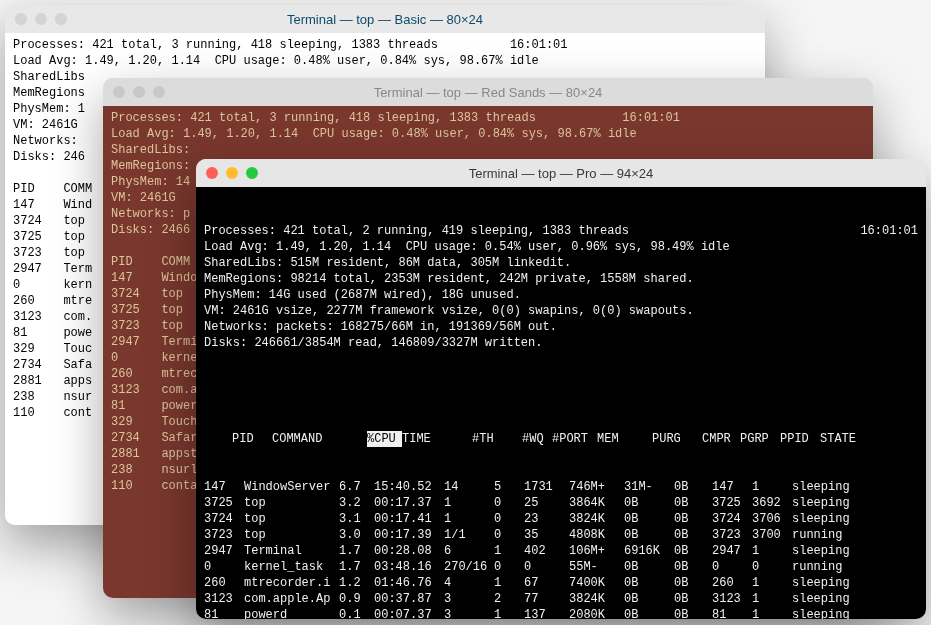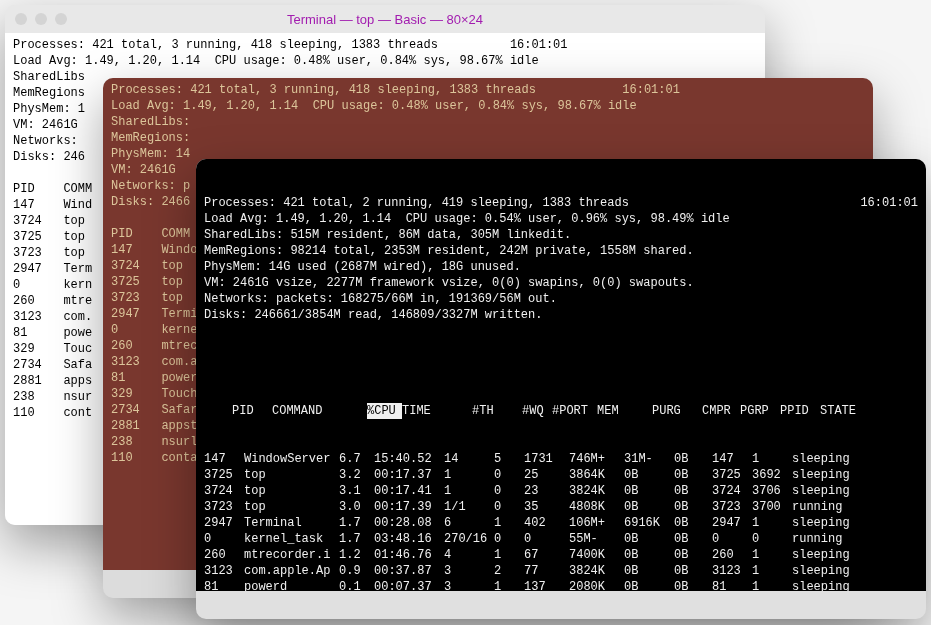--- a/index.html
+++ b/index.html
@@ -46,21 +46,21 @@
     font-family: "Menlo", "Andale Mono", "Courier New", monospace;
     font-size: 12px;
     line-height: 16px;
     white-space: pre;
     padding: 4px 8px;
     overflow: hidden;
   }
 
   
   .w1 { left: 5px; top: 5px; width: 760px; height: 520px; background: #e8e8e8; }
-  .w1 .titlebar { background: #e8e8e8; color: #a21caf; }
+  .w1 .titlebar { background: #e8e8e8; color: #0c4a6e; }
   .w1 .dot { background: #d4d4d4; }
   .w1 .term { background: #fff; color: #000; height: calc(100% - 28px); }
 
   
   .w2 { left: 103px; top: 78px; width: 770px; height: 520px; background: #dcdcdc; }
   .w2 .titlebar { background: #dcdcdc; color: #888; }
   .w2 .dot { background: #c8c8c8; }
   .w2 .term { background: #79372e; color: #dcc59a; height: calc(100% - 28px); }
 
   
@@ -108,20 +108,28 @@
 3123   com.
 81     powe
 329    Touc
 2734   Safa
 2881   apps
 238    nsur
 110    cont</div>
 </div>
 
 <div class="window w2">
+  <div class="titlebar">
+    <div class="traffic">
+      <div class="dot"></div>
+      <div class="dot"></div>
+      <div class="dot"></div>
+    </div>
+    <div class="title-text">Terminal — top — Red Sands — 80×24</div>
+  </div>
   <div class="term" id="term-red">Processes: 421 total, 3 running, 418 sleeping, 1383 threads            16:01:01
 Load Avg: 1.49, 1.20, 1.14  CPU usage: 0.48% user, 0.84% sys, 98.67% idle
 SharedLibs:
 MemRegions:
 PhysMem: 14
 VM: 2461G
 Networks: p
 Disks: 2466
 
 PID    COMM
@@ -135,19 +143,27 @@
 3123   com.a
 81     power
 329    Touch
 2734   Safar
 2881   appst
 238    nsurl
 110    conta</div>
 </div>
 
 <div class="window w3">
+  <div class="titlebar">
+    <div class="traffic">
+      <div class="dot r"></div>
+      <div class="dot y"></div>
+      <div class="dot g"></div>
+    </div>
+    <div class="title-text">Terminal — top — Pro — 94×24</div>
+  </div>
   <div class="term" id="term-pro">
     <div id="pro-header"><div style="display: flex;"><span style="flex: 1 1 0%;">Processes: 421 total, 2 running, 419 sleeping, 1383 threads</span><span>16:01:01</span></div><div>Load Avg: 1.49, 1.20, 1.14  CPU usage: 0.54% user, 0.96% sys, 98.49% idle</div><div>SharedLibs: 515M resident, 86M data, 305M linkedit.</div><div>MemRegions: 98214 total, 2353M resident, 242M private, 1558M shared.</div><div>PhysMem: 14G used (2687M wired), 18G unused.</div><div>VM: 2461G vsize, 2277M framework vsize, 0(0) swapins, 0(0) swapouts.</div><div>Networks: packets: 168275/66M in, 191369/56M out.</div><div>Disks: 246661/3854M read, 146809/3327M written.</div></div>
     <div style="height:16px"></div>
     <div id="pro-cols" class="hdr-row"><span class="c" style="width: 40px;">PID</span><span class="c" style="width: 95px;">COMMAND</span><span class="c inv" style="width: 35px;">%CPU</span><span class="c" style="width: 70px;">TIME</span><span class="c" style="width: 50px;">#TH</span><span class="c" style="width: 30px;">#WQ</span><span class="c" style="width: 45px;">#PORT</span><span class="c" style="width: 55px;">MEM</span><span class="c" style="width: 50px;">PURG</span><span class="c" style="width: 38px;">CMPR</span><span class="c" style="width: 40px;">PGRP</span><span class="c" style="width: 40px;">PPID</span><span class="c" style="width: 70px;">STATE</span></div>
     <div id="pro-rows"><div class="row"><span class="c" style="width: 40px;">147</span><span class="c" style="width: 95px;">WindowServer</span><span class="c" style="width: 35px;">6.7</span><span class="c" style="width: 70px;">15:40.52</span><span class="c" style="width: 50px;">14</span><span class="c" style="width: 30px;">5</span><span class="c" style="width: 45px;">1731</span><span class="c" style="width: 55px;">746M+</span><span class="c" style="width: 50px;">31M-</span><span class="c" style="width: 38px;">0B</span><span class="c" style="width: 40px;">147</span><span class="c" style="width: 40px;">1</span><span class="c" style="width: 70px;">sleeping</span></div><div class="row"><span class="c" style="width: 40px;">3725</span><span class="c" style="width: 95px;">top</span><span class="c" style="width: 35px;">3.2</span><span class="c" style="width: 70px;">00:17.37</span><span class="c" style="width: 50px;">1</span><span class="c" style="width: 30px;">0</span><span class="c" style="width: 45px;">25</span><span class="c" style="width: 55px;">3864K</span><span class="c" style="width: 50px;">0B</span><span class="c" style="width: 38px;">0B</span><span class="c" style="width: 40px;">3725</span><span class="c" style="width: 40px;">3692</span><span class="c" style="width: 70px;">sleeping</span></div><div class="row"><span class="c" style="width: 40px;">3724</span><span class="c" style="width: 95px;">top</span><span class="c" style="width: 35px;">3.1</span><span class="c" style="width: 70px;">00:17.41</span><span class="c" style="width: 50px;">1</span><span class="c" style="width: 30px;">0</span><span class="c" style="width: 45px;">23</span><span class="c" style="width: 55px;">3824K</span><span class="c" style="width: 50px;">0B</span><span class="c" style="width: 38px;">0B</span><span class="c" style="width: 40px;">3724</span><span class="c" style="width: 40px;">3706</span><span class="c" style="width: 70px;">sleeping</span></div><div class="row"><span class="c" style="width: 40px;">3723</span><span class="c" style="width: 95px;">top</span><span class="c" style="width: 35px;">3.0</span><span class="c" style="width: 70px;">00:17.39</span><span class="c" style="width: 50px;">1/1</span><span class="c" style="width: 30px;">0</span><span class="c" style="width: 45px;">35</span><span class="c" style="width: 55px;">4808K</span><span class="c" style="width: 50px;">0B</span><span class="c" style="width: 38px;">0B</span><span class="c" style="width: 40px;">3723</span><span class="c" style="width: 40px;">3700</span><span class="c" style="width: 70px;">running</span></div><div class="row"><span class="c" style="width: 40px;">2947</span><span class="c" style="width: 95px;">Terminal</span><span class="c" style="width: 35px;">1.7</span><span class="c" style="width: 70px;">00:28.08</span><span class="c" style="width: 50px;">6</span><span class="c" style="width: 30px;">1</span><span class="c" style="width: 45px;">402</span><span class="c" style="width: 55px;">106M+</span><span class="c" style="width: 50px;">6916K</span><span class="c" style="width: 38px;">0B</span><span class="c" style="width: 40px;">2947</span><span class="c" style="width: 40px;">1</span><span class="c" style="width: 70px;">sleeping</span></div><div class="row"><span class="c" style="width: 40px;">0</span><span class="c" style="width: 95px;">kernel_task</span><span class="c" style="width: 35px;">1.7</span><span class="c" style="width: 70px;">03:48.16</span><span class="c" style="width: 50px;">270/16</span><span class="c" style="width: 30px;">0</span><span class="c" style="width: 45px;">0</span><span class="c" style="width: 55px;">55M-</span><span class="c" style="width: 50px;">0B</span><span class="c" style="width: 38px;">0B</span><span class="c" style="width: 40px;">0</span><span class="c" style="width: 40px;">0</span><span class="c" style="width: 70px;">running</span></div><div class="row"><span class="c" style="width: 40px;">260</span><span class="c" style="width: 95px;">mtrecorder.i</span><span class="c" style="width: 35px;">1.2</span><span class="c" style="width: 70px;">01:46.76</span><span class="c" style="width: 50px;">4</span><span class="c" style="width: 30px;">1</span><span class="c" style="width: 45px;">67</span><span class="c" style="width: 55px;">7400K</span><span class="c" style="width: 50px;">0B</span><span class="c" style="width: 38px;">0B</span><span class="c" style="width: 40px;">260</span><span class="c" style="width: 40px;">1</span><span class="c" style="width: 70px;">sleeping</span></div><div class="row"><span class="c" style="width: 40px;">3123</span><span class="c" style="width: 95px;">com.apple.Ap</span><span class="c" style="width: 35px;">0.9</span><span class="c" style="width: 70px;">00:37.87</span><span class="c" style="width: 50px;">3</span><span class="c" style="width: 30px;">2</span><span class="c" style="width: 45px;">77</span><span class="c" style="width: 55px;">3824K</span><span class="c" style="width: 50px;">0B</span><span class="c" style="width: 38px;">0B</span><span class="c" style="width: 40px;">3123</span><span class="c" style="width: 40px;">1</span><span class="c" style="width: 70px;">sleeping</span></div><div class="row"><span class="c" style="width: 40px;">81</span><span class="c" style="width: 95px;">powerd</span><span class="c" style="width: 35px;">0.1</span><span class="c" style="width: 70px;">00:07.37</span><span class="c" style="width: 50px;">3</span><span class="c" style="width: 30px;">1</span><span class="c" style="width: 45px;">137</span><span class="c" style="width: 55px;">2080K</span><span class="c" style="width: 50px;">0B</span><span class="c" style="width: 38px;">0B</span><span class="c" style="width: 40px;">81</span><span class="c" style="width: 40px;">1</span><span class="c" style="width: 70px;">sleeping</span></div></div>
   </div>
 </div>
 
 </body></html>

